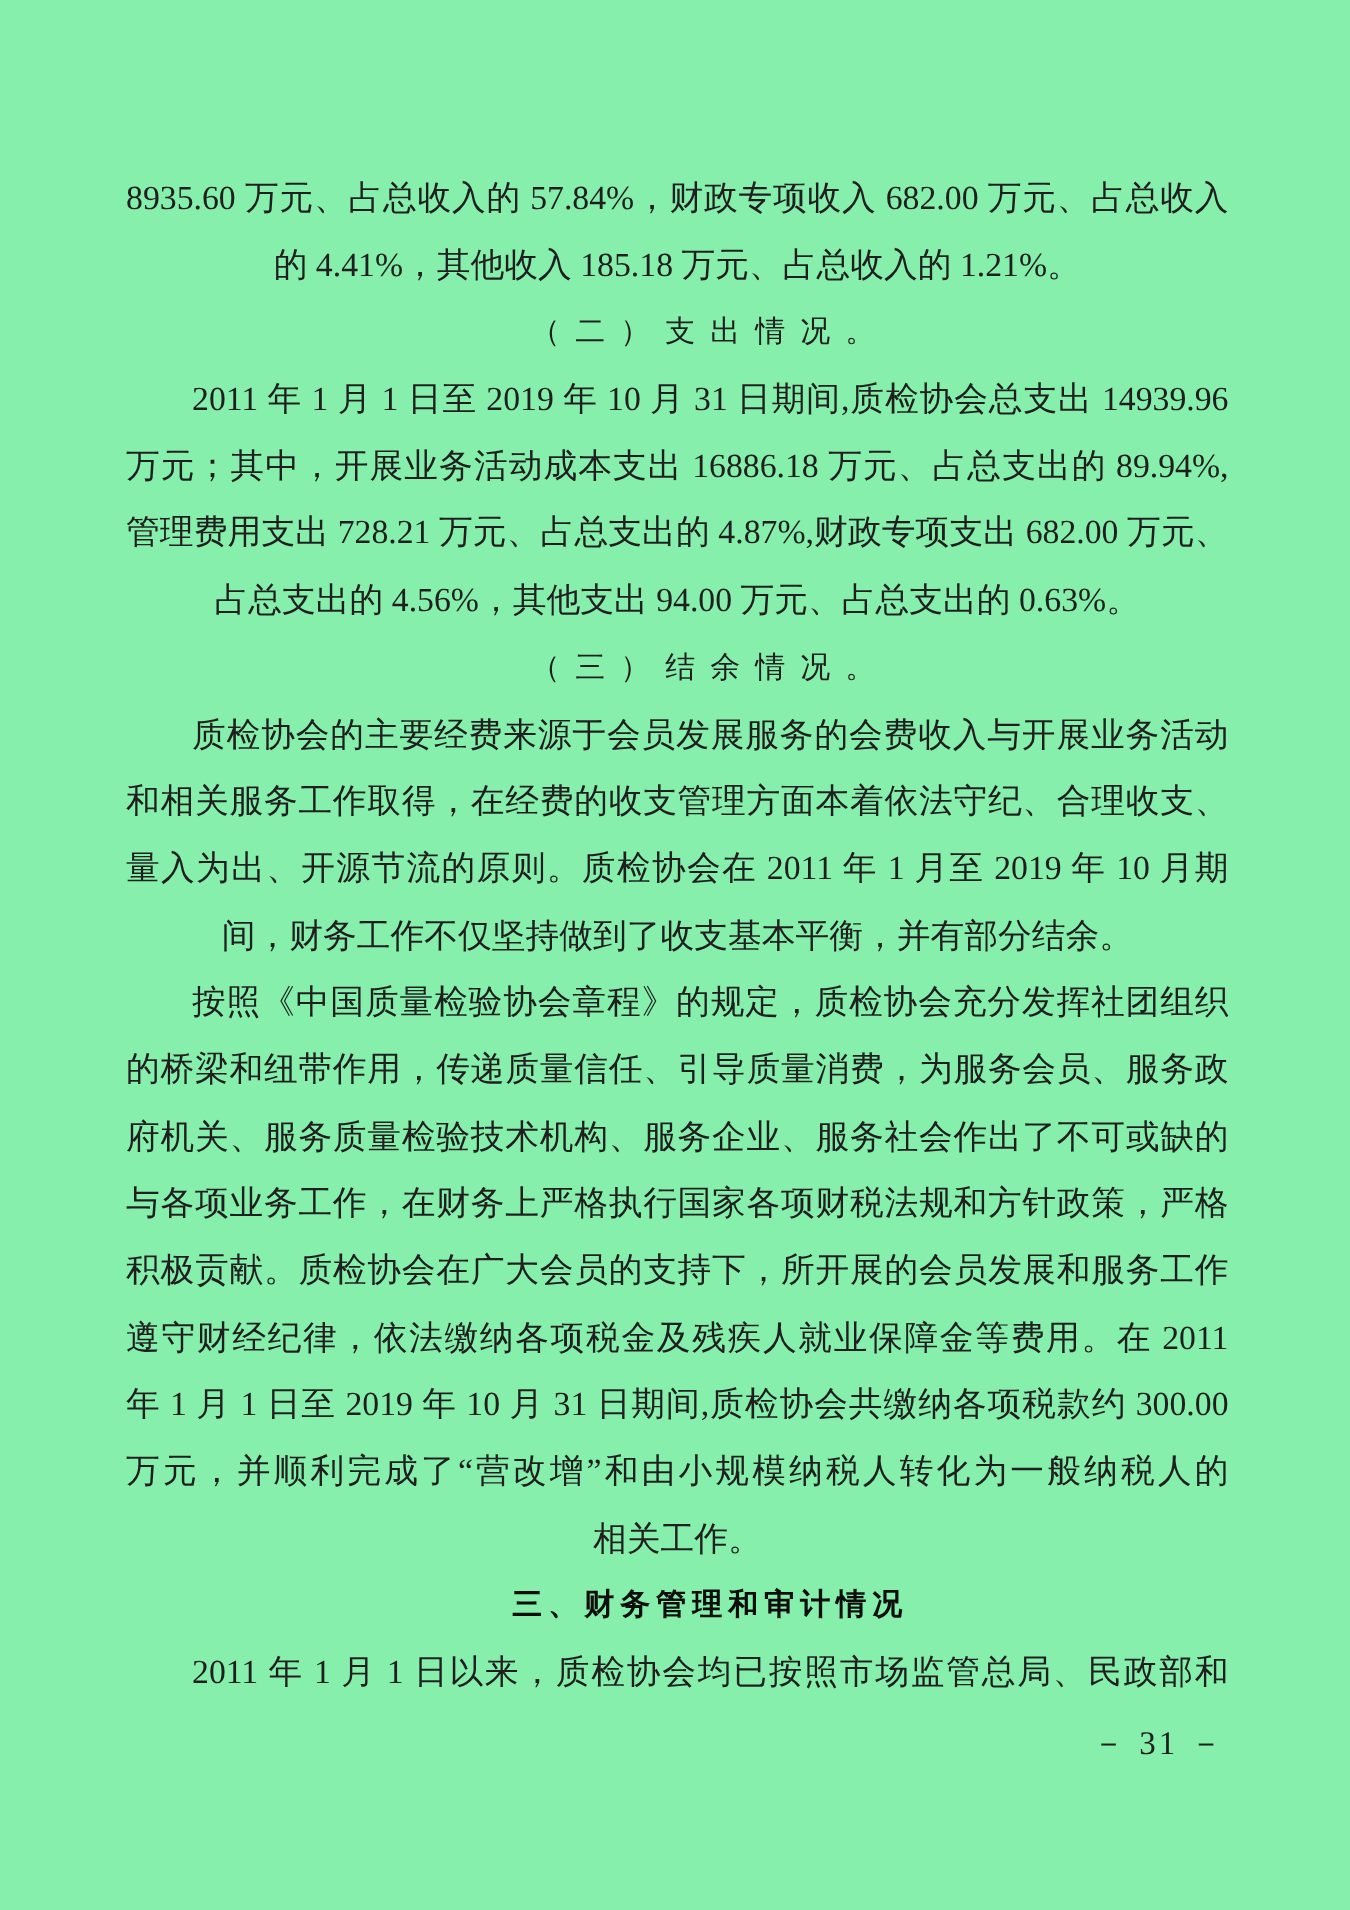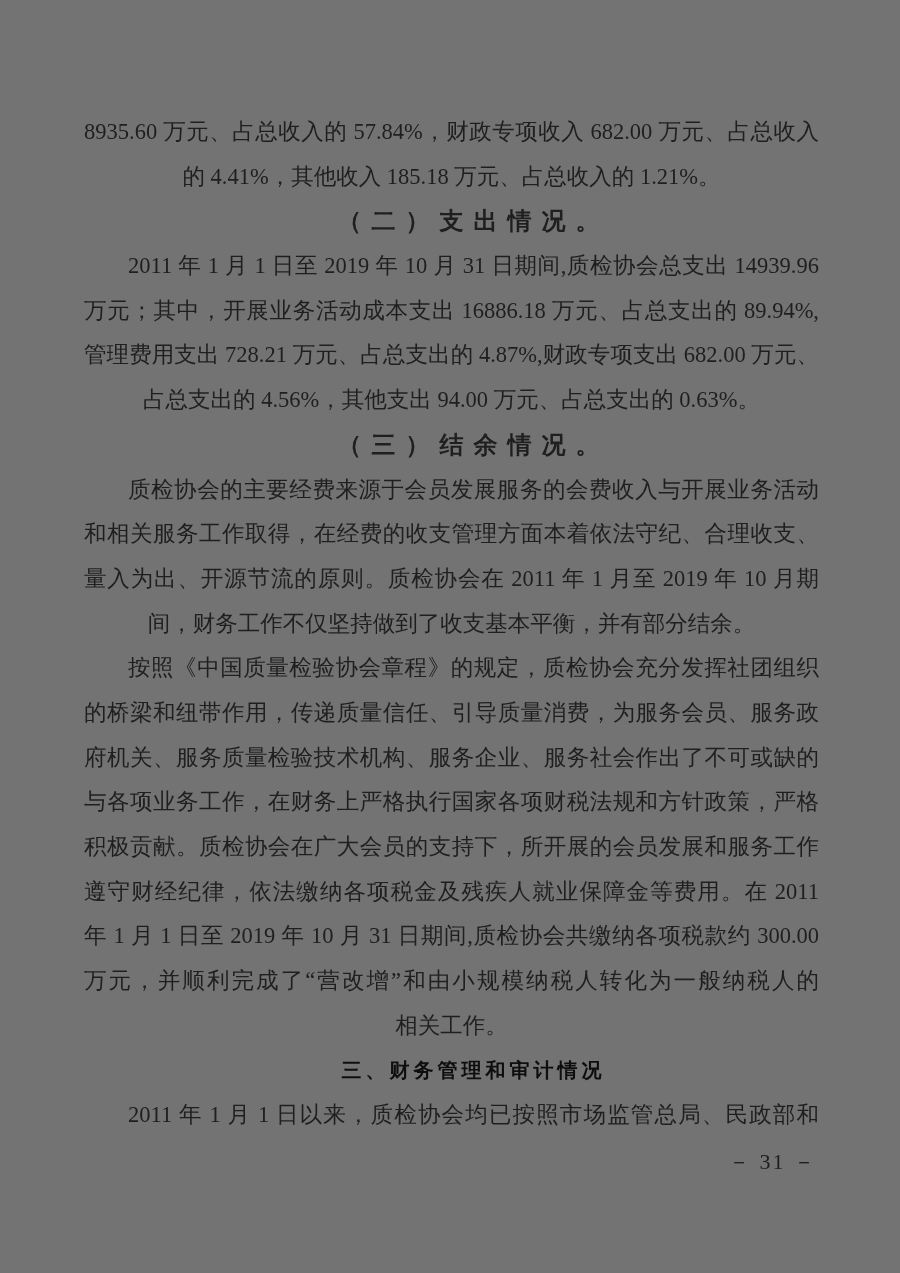--- a/index.html
+++ b/index.html
@@ -1,21 +1,21 @@
 <!DOCTYPE html>
 <html><head>
 <meta charset="utf-8">
 <style>
   html, body { margin: 0; padding: 0; background: #e8e8e8; }
   .page {
     position: relative;
     width: 900px;
     height: 1273px;
     margin: 0 auto;
-    background: #737373;
+    background: #86efac;
     overflow: hidden;
     font-family: "Liberation Serif", "DejaVu Serif", serif;
     color: #1f1f1f;
   }
   .doc {
     position: absolute;
     left: 84px;
     top: 110px;
     width: 735px;
   }
@@ -30,22 +30,22 @@
   
   .j {
     text-align: justify;
     text-align-last: justify;
     text-justify: inter-character;
   }
   
   .ind { text-indent: 44px; }
   
   .hk {
-    font-weight: bold;
-    font-size: 24px;
+    font-weight: normal;
+    font-size: 20px;
     letter-spacing: 10px;
   }
   
   .hh {
     font-family: "Liberation Sans", "DejaVu Sans", sans-serif;
     font-weight: bold;
     font-size: 20px;
     letter-spacing: 4px;
     color: #0e0e0e;
   }

